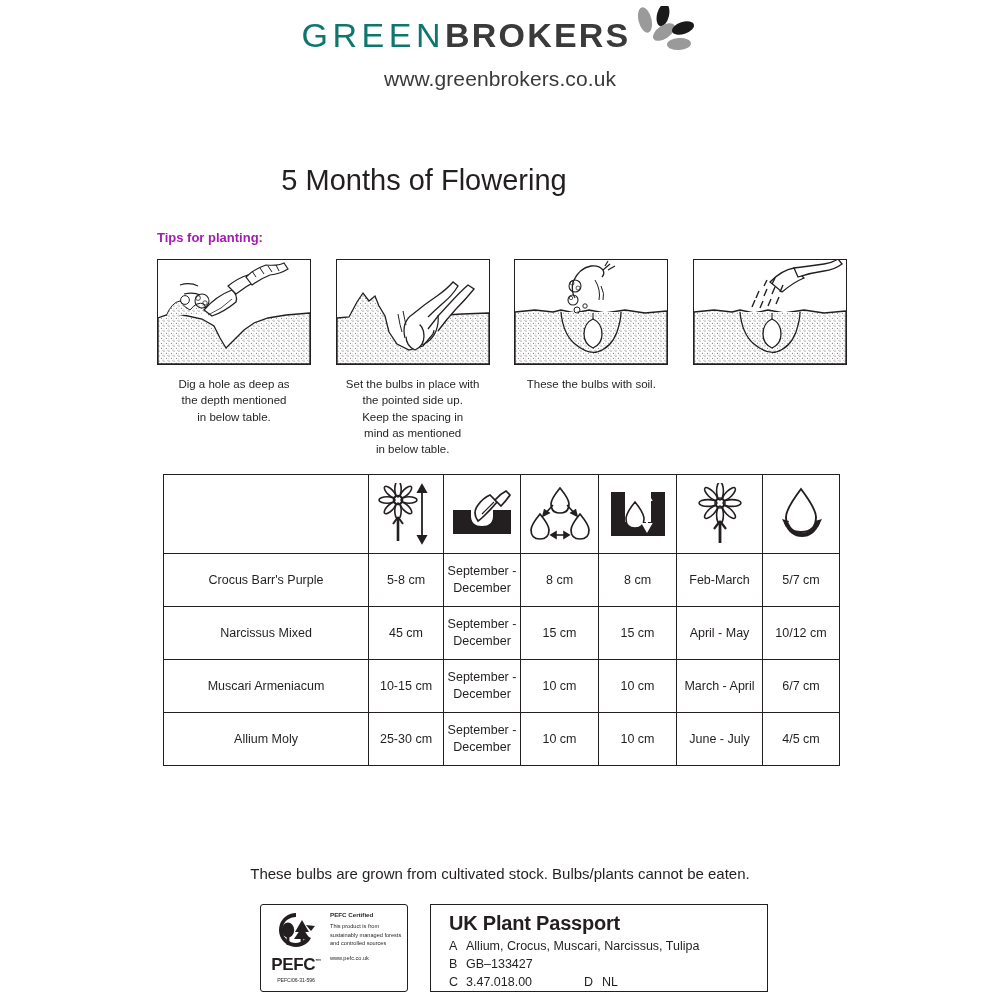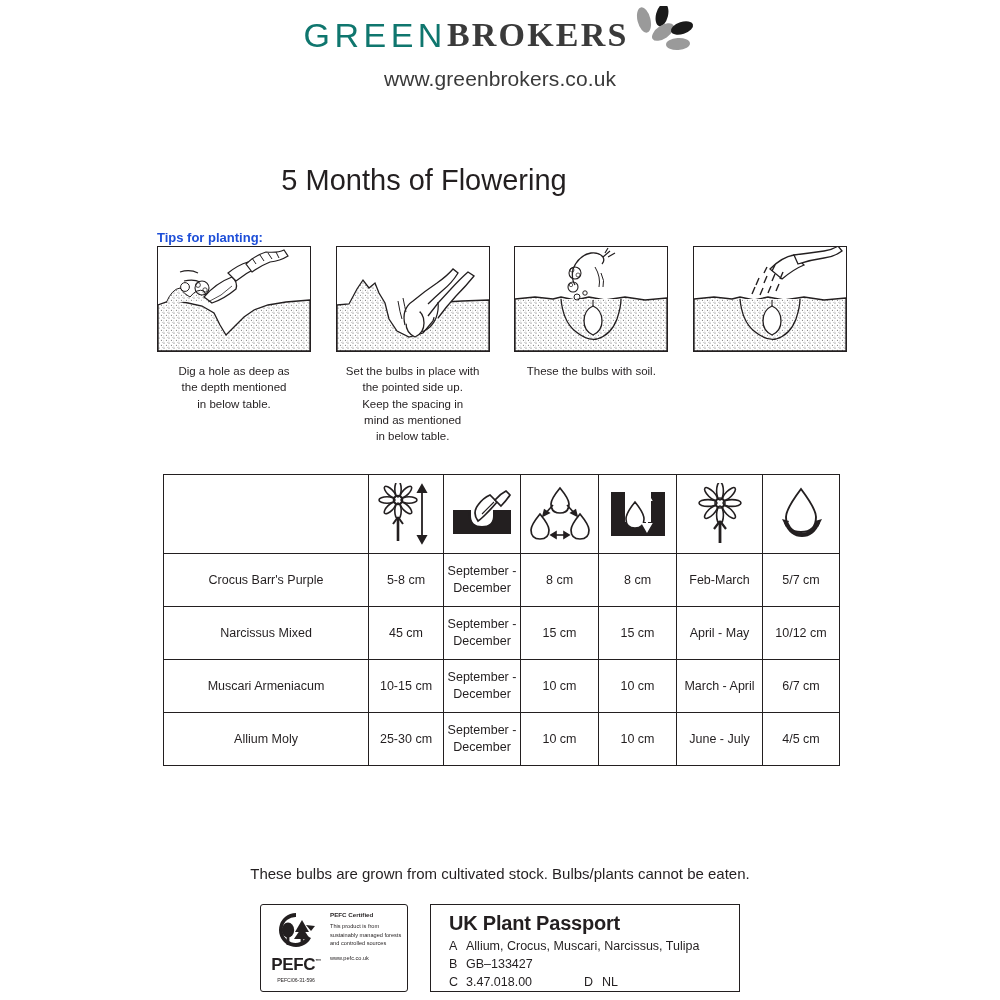--- a/index.html
+++ b/index.html
@@ -14,40 +14,40 @@
 
   
   .logo-block{ position:absolute; left:0; top:18px; width:1000px; text-align:center; }
   .logo-row{ display:inline-flex; align-items:flex-start; justify-content:center; }
   .logo-green{
     font-size:34px; letter-spacing:4.5px; font-weight:400;
     color:#0f766e; line-height:1;
   }
   .logo-brokers{
     font-size:34px; letter-spacing:2.2px; font-weight:700;
-    color:#3a3a3a; line-height:1;font-family:Liberation Serif, serif;
+    color:#3a3a3a; line-height:1;
   }
   .leaves{ position:relative; width:66px; height:48px; margin-left:2px; margin-top:-12px; }
   .url{
     margin-top:13px; font-size:21px; color:#3a3a3a; letter-spacing:.1px;
   }
 
   
   .title{
     position:absolute; left:0; top:164px; width:848px;
     text-align:center; font-size:29px; color:#231f20; font-weight:400;
   }
 
   
   .tips-label{
     position:absolute; left:157px; top:230px;
-    font-size:13px; font-weight:700; color:#1d4ed8;
+    font-size:13px; font-weight:700; color:#a21caf;
   }
   .panels{
-    position:absolute; left:157px; top:246px; width:690px;
+    position:absolute; left:157px; top:259px; width:690px;
     display:flex; justify-content:space-between;
   }
   .panel{ width:154px; }
   .panel-box{
     width:152px; height:104px; border:1.3px solid #231f20;
     background:#fff; overflow:hidden; position:relative;
   }
   .panel-box svg{ display:block; }
   .panel-cap{
     margin-top:11px; text-align:center; font-size:11.5px;
@@ -96,21 +96,21 @@
               margin-top:1px; position:relative; }
   .pefc-tm{ font-size:6px; vertical-align:super; font-weight:700; }
   .pefc-code{ font-size:5.2px; margin-top:4px; letter-spacing:-0.1px; color:#231f20; }
   .pefc-right{ flex:1; padding-left:5px; }
   .pefc-h{ font-size:6.2px; font-weight:700; margin-bottom:4px; }
   .pefc-p{ font-size:5.6px; line-height:1.55; color:#231f20; }
   .pefc-url{ font-size:5.6px; margin-top:7px; }
 
   .passport{
     position:absolute; left:430px; top:904px;
-    width:310px; height:88px;
+    width:338px; height:88px;
     border:1.4px solid #231f20; background:#fff; box-sizing:border-box;
     padding:7px 0 0 18px;
   }
   .pp-title{ font-size:20px; font-weight:700; letter-spacing:-0.2px; }
   .pp-line{ font-size:12.5px; margin-top:4px; display:flex; }
   .pp-key{ width:17px; flex:none; }
   .pp-d{ margin-left:52px; }
   .pp-dk{ margin-right:9px; }
 </style>
 </head>

